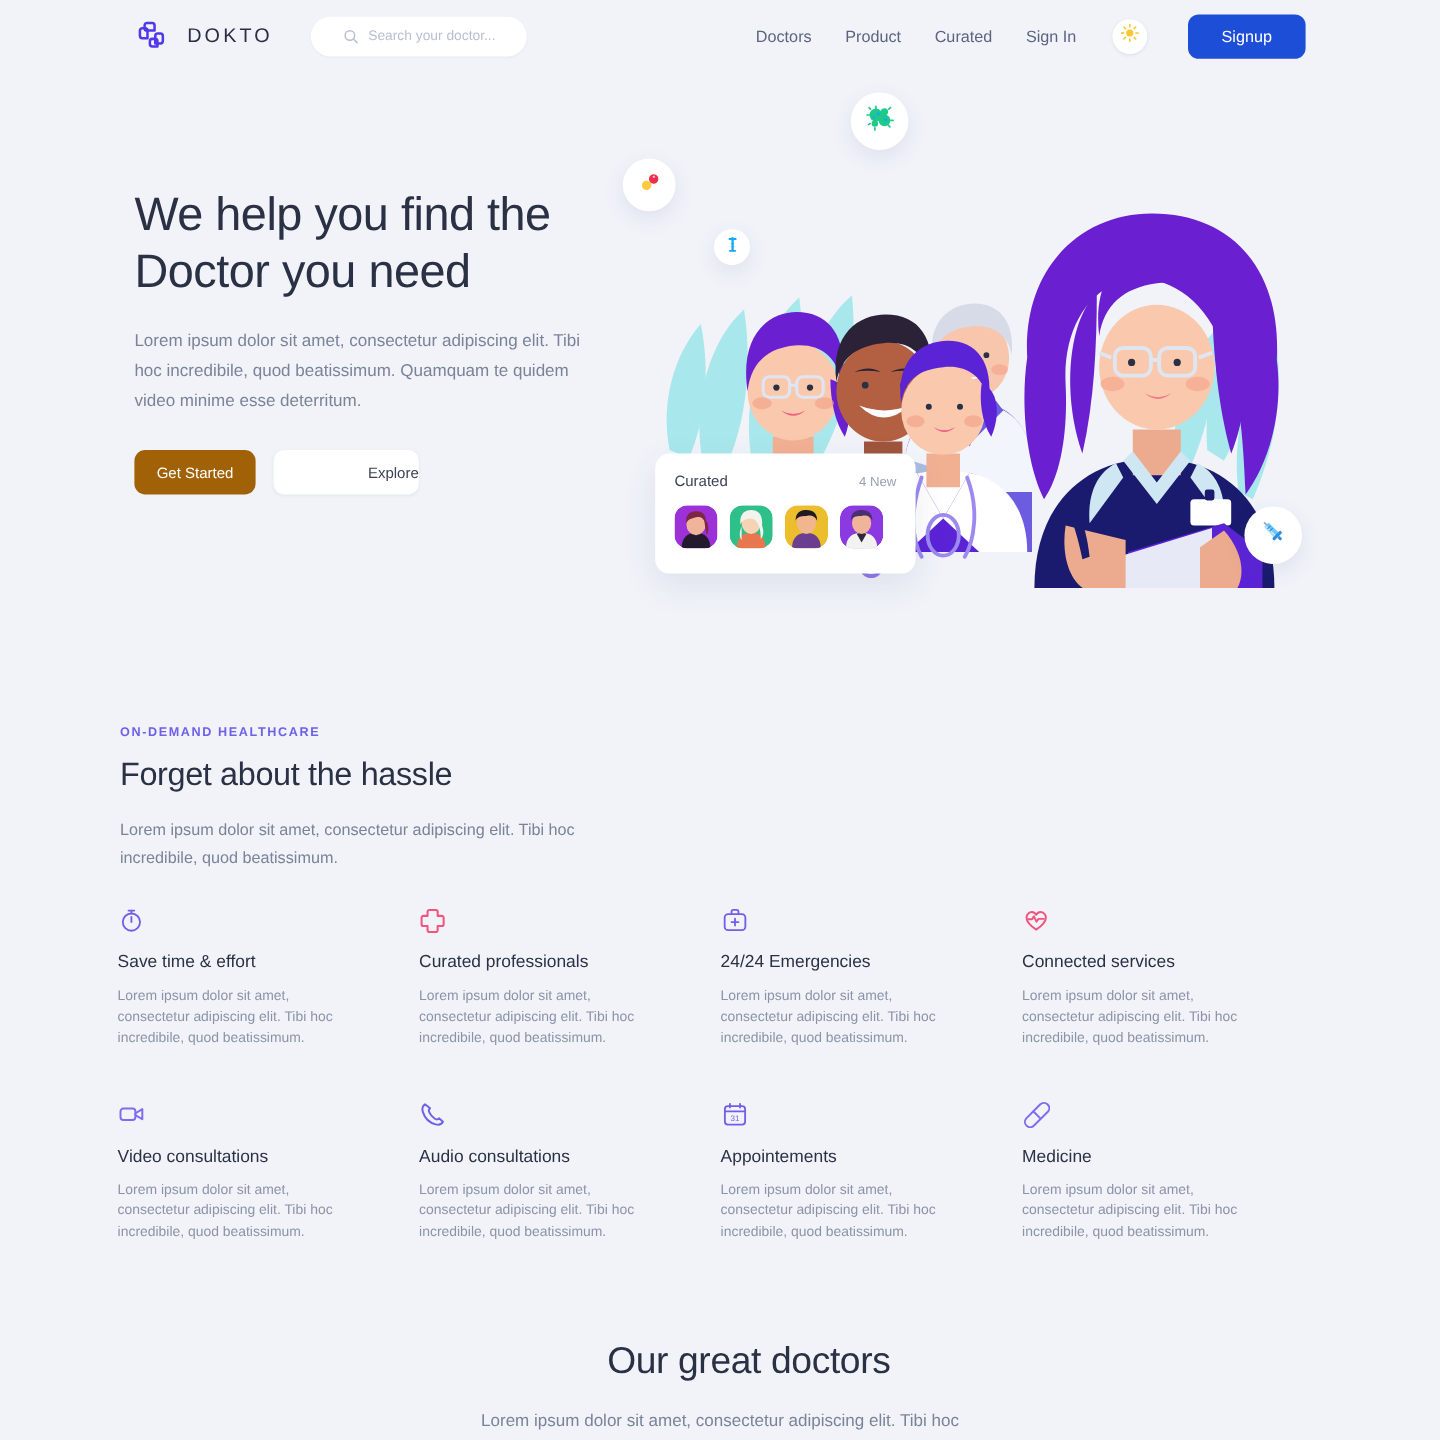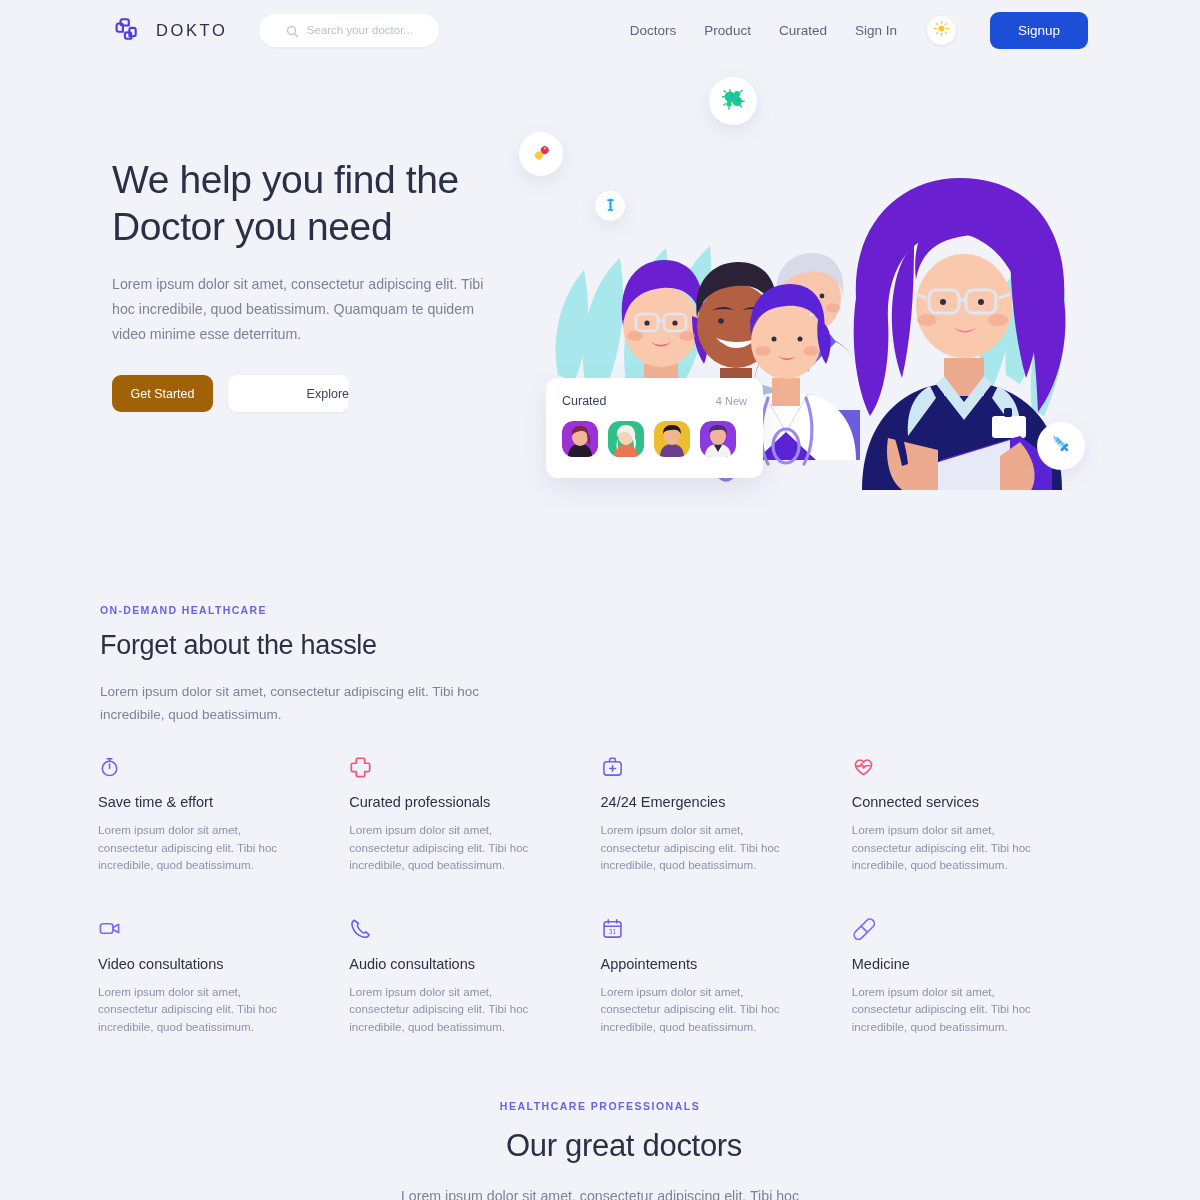--- a/index.html
+++ b/index.html
@@ -568,18 +568,17 @@
             <line x1="9" y1="9" x2="15.6" y2="15.6"></line>
           </svg>
         </div>
         <div class="ftitle">Medicine</div>
         <div class="fdesc">Lorem ipsum dolor sit amet, consectetur adipiscing elit. Tibi hoc incredibile, quod beatissimum.</div>
       </div>
     </div>
   </div>
 
   <div class="sec-doctors">
-    <div class="d-eyebrow">HEALTHCARE PROFESSIONALS</div>
     <h2 class="d-title">Our great doctors</h2>
     <p class="d-sub">Lorem ipsum dolor sit amet, consectetur adipiscing elit. Tibi hoc incredibile, quod beatissimum.</p>
   </div>
 
 </div>
 
 </body></html>

